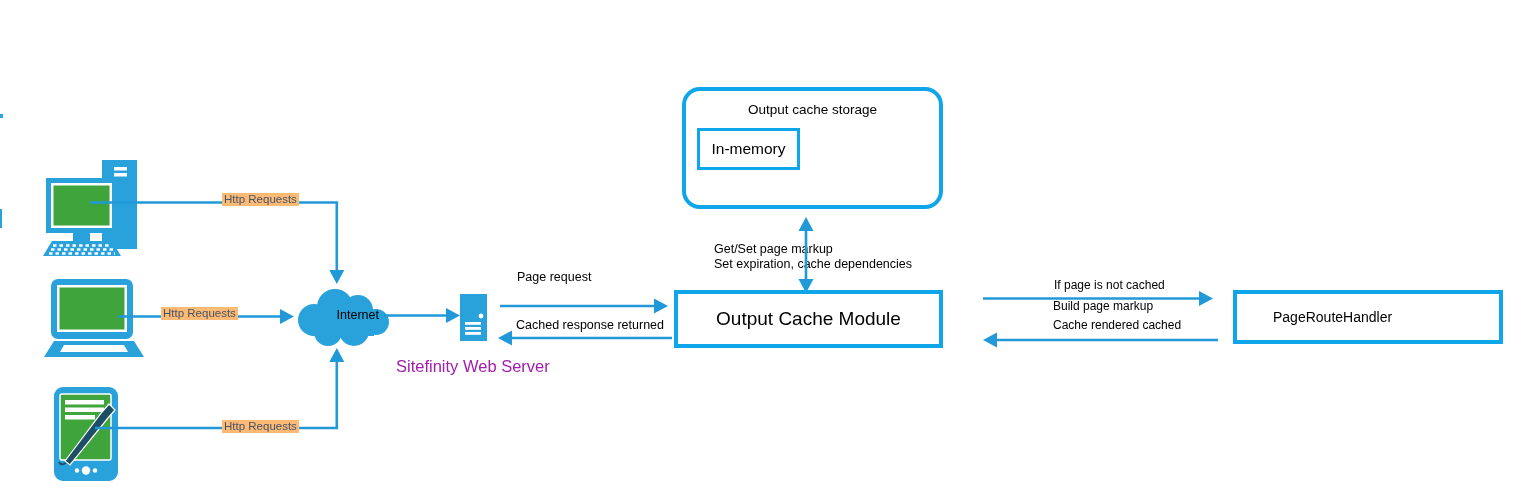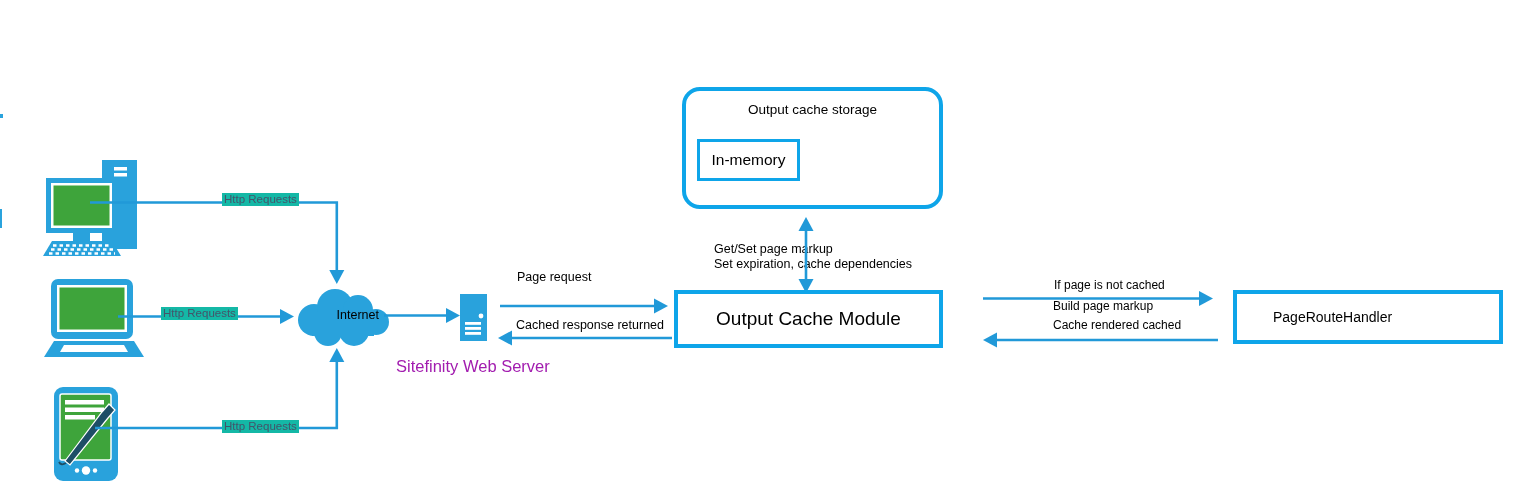--- a/index.html
+++ b/index.html
@@ -31,21 +31,21 @@
     position:absolute;
     color:#000;
     white-space:nowrap;
     line-height:1.15;
     z-index:3;
   }
   .lbl.under{z-index:1;}
   .http-lbl{
     color:#44546a;
     font-size:11.5px;
-    background:#14b8a6;
+    background:#fdba74;
     padding:0 2px;
     z-index:3;
   }
   .flow-lbl{font-size:12.5px;}
   .small-lbl{font-size:12px;}
   .server-title{font-size:16.5px;color:#a21caf;}
   .cloud-lbl{font-size:12.5px;text-align:right;z-index:3;}
   .storage-title{
     text-align:center;
     font-size:13.5px;
@@ -148,21 +148,21 @@
       <polygon points="798.5,279 813.5,279 806,293"></polygon>
       <polygon points="1199,291 1199,306 1213,298.5"></polygon>
       <polygon points="997,332.5 997,347.5 983,340"></polygon>
     </g>
   </svg>
 
   <div class="dbox rounded" style="left:682px;top:87px;width:261px;height:122px;">
     <div class="storage-title">Output cache storage</div>
   </div>
 
-  <div class="dbox thin center-flex" style="left:697px;top:139px;width:103px;height:42px;">
+  <div class="dbox thin center-flex" style="left:697px;top:128px;width:103px;height:42px;">
     <span class="inner-box-label">In-memory</span>
   </div>
 
 
   <div class="dbox center-flex" style="left:674px;top:290px;width:269px;height:58px;">
     <span class="module-label">Output Cache Module</span>
   </div>
 
   <div class="dbox" style="left:1233px;top:290px;width:270px;height:54px;">
     <div class="handler-label">PageRouteHandler</div>

